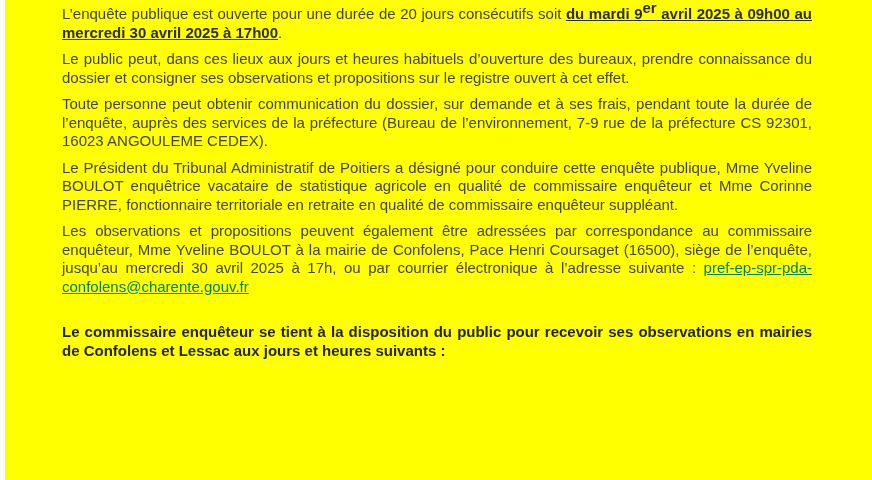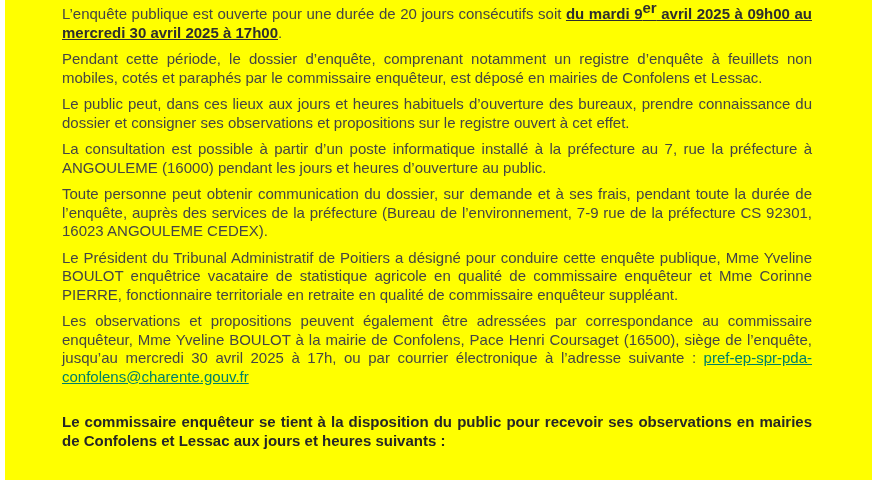--- a/index.html
+++ b/index.html
@@ -53,25 +53,23 @@
 </head>
 <body>
 
 <div class="page">
   <div class="edge-strip"></div>
 
   <div class="content">
 
     <p class="para"><span>L’enquête publique est ouverte pour une durée de 20 jours consécutifs soit </span><span class="bold-date"><span>du mardi 9</span><sup>er</sup><span> avril 2025 à 09h00 au mercredi 30 avril 2025 à 17h00</span></span><span>.</span></p>
 
-    <p class="para">Pendant cette période, le dossier d’enquête, comprenant notamment un registre d’enquête à feuillets non mobiles, cotés et paraphés par le commissaire enquêteur, est déposé en mairies de Confolens et Lessac.</p>
 
     <p class="para">Le public peut, dans ces lieux aux jours et heures habituels d’ouverture des bureaux, prendre connaissance du dossier et consigner ses observations et propositions sur le registre ouvert à cet effet.</p>
 
-    <p class="para">La consultation est possible à partir d’un poste informatique installé à la préfecture au 7, rue la préfecture à ANGOULEME (16000) pendant les jours et heures d’ouverture au public.</p>
 
     <p class="para">Toute personne peut obtenir communication du dossier, sur demande et à ses frais, pendant toute la durée de l’enquête, auprès des services de la préfecture (Bureau de l’environnement, 7-9 rue de la préfecture CS 92301, 16023 ANGOULEME CEDEX).</p>
 
     <p class="para">Le Président du Tribunal Administratif de Poitiers a désigné pour conduire cette enquête publique, Mme Yveline BOULOT enquêtrice vacataire de statistique agricole en qualité de commissaire enquêteur et Mme Corinne PIERRE, fonctionnaire territoriale en retraite en qualité de commissaire enquêteur suppléant.</p>
 
     <p class="para"><span>Les observations et propositions peuvent également être adressées par correspondance au commissaire enquêteur, Mme Yveline BOULOT à la mairie de Confolens, Pace Henri Coursaget (16500), siège de l’enquête, jusqu’au mercredi 30 avril 2025 à 17h, ou par courrier électronique à l’adresse suivante : </span><a class="email-link">pref-ep-spr-pda-confolens@charente.gouv.fr</a></p>
 
 
     <p class="para closing">Le commissaire enquêteur se tient à la disposition du public pour recevoir ses observations en mairies de Confolens et Lessac aux jours et heures suivants :</p>
 

